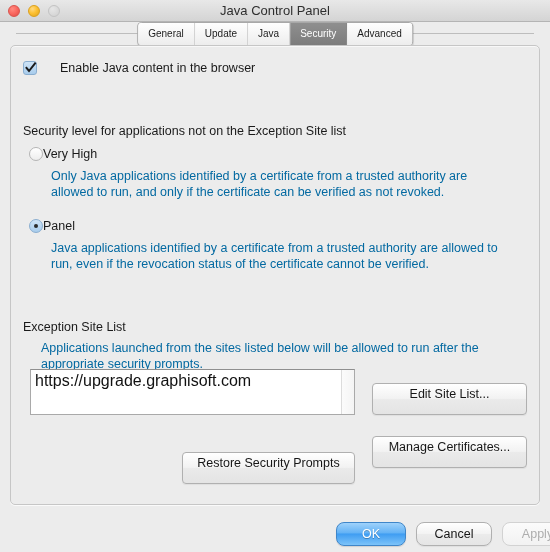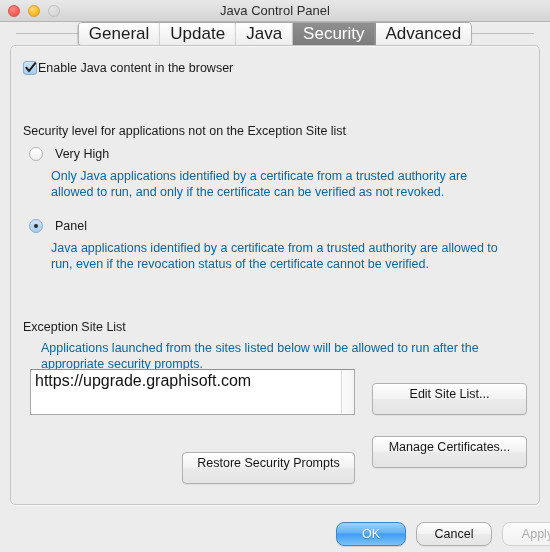--- a/index.html
+++ b/index.html
@@ -82,21 +82,21 @@
     border: 1px solid #a8a8a8;
     border-radius: 4px;
     overflow: hidden;
     background: #fdfdfd;
     box-shadow: 0 1px 1px rgba(0,0,0,0.10);
   }
   .tab {
     padding: 0 10px;
     height: 22px;
     line-height: 22px;
-    font-size: 17px;
+    font-size: 10px;
     color: #1c1c1c;
     background: linear-gradient(to bottom, #fefefe 0%, #ededed 100%);
     border-right: 1px solid #c8c8c8;
     cursor: default;
     white-space: nowrap;
   }
   .tab:last-child { border-right: none; }
   .tab.selected {
     background: linear-gradient(to bottom, #8f8f8f 0%, #7c7c7c 100%);
     color: #ffffff;
@@ -114,21 +114,21 @@
     box-sizing: border-box;
     box-shadow: inset 0 1px 0 #f8f8f8, 0 1px 0 #fafafa;
   }
 
   
   .check-row {
     position: absolute;
     left: 12px; top: 15px;
     display: flex;
     align-items: flex-start;
-    gap: 1px;
+    gap: 23px;
   }
   .checkbox {
     width: 14px; height: 14px;
     border-radius: 3px;
     border: 1px solid #8aaed0;
     background: linear-gradient(to bottom, #cfe4f7 0%, #a8ccec 100%);
     position: relative;
     box-sizing: border-box;
     flex: none;
   }
@@ -142,21 +142,21 @@
     position: absolute;
     font-size: 12.5px;
     color: #1a1a1a;
   }
 
   
   .radio-row {
     position: absolute;
     display: flex;
     align-items: center;
-    gap: 12px;
+    gap: 0;
   }
   .radio {
     width: 14px; height: 14px;
     border-radius: 50%;
     box-sizing: border-box;
     flex: none;
   }
   .radio.off {
     background: linear-gradient(to bottom, #ffffff 0%, #ededed 100%);
     border: 1px solid #b5b5b5;

